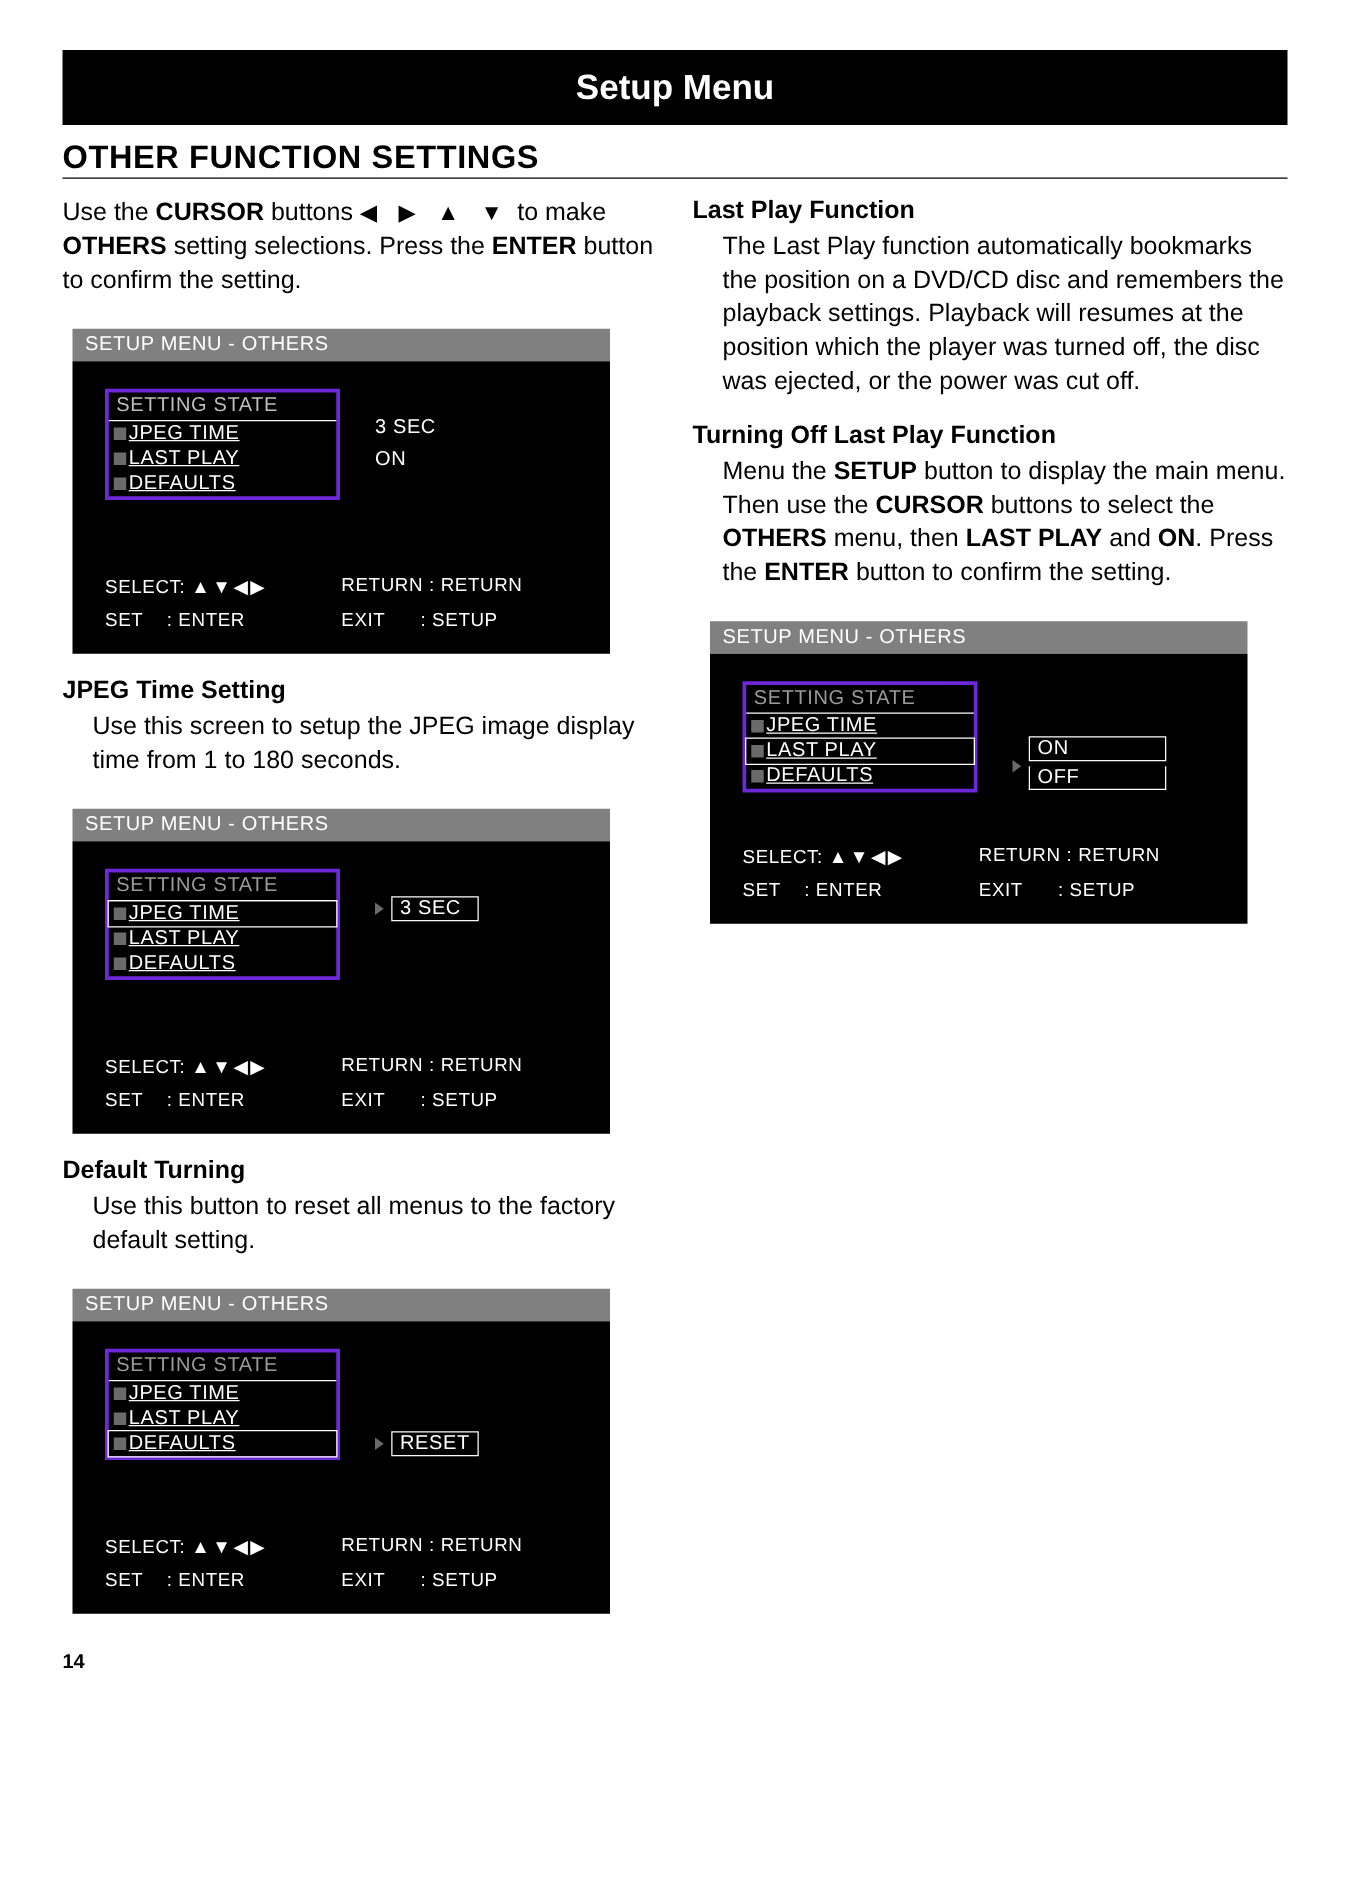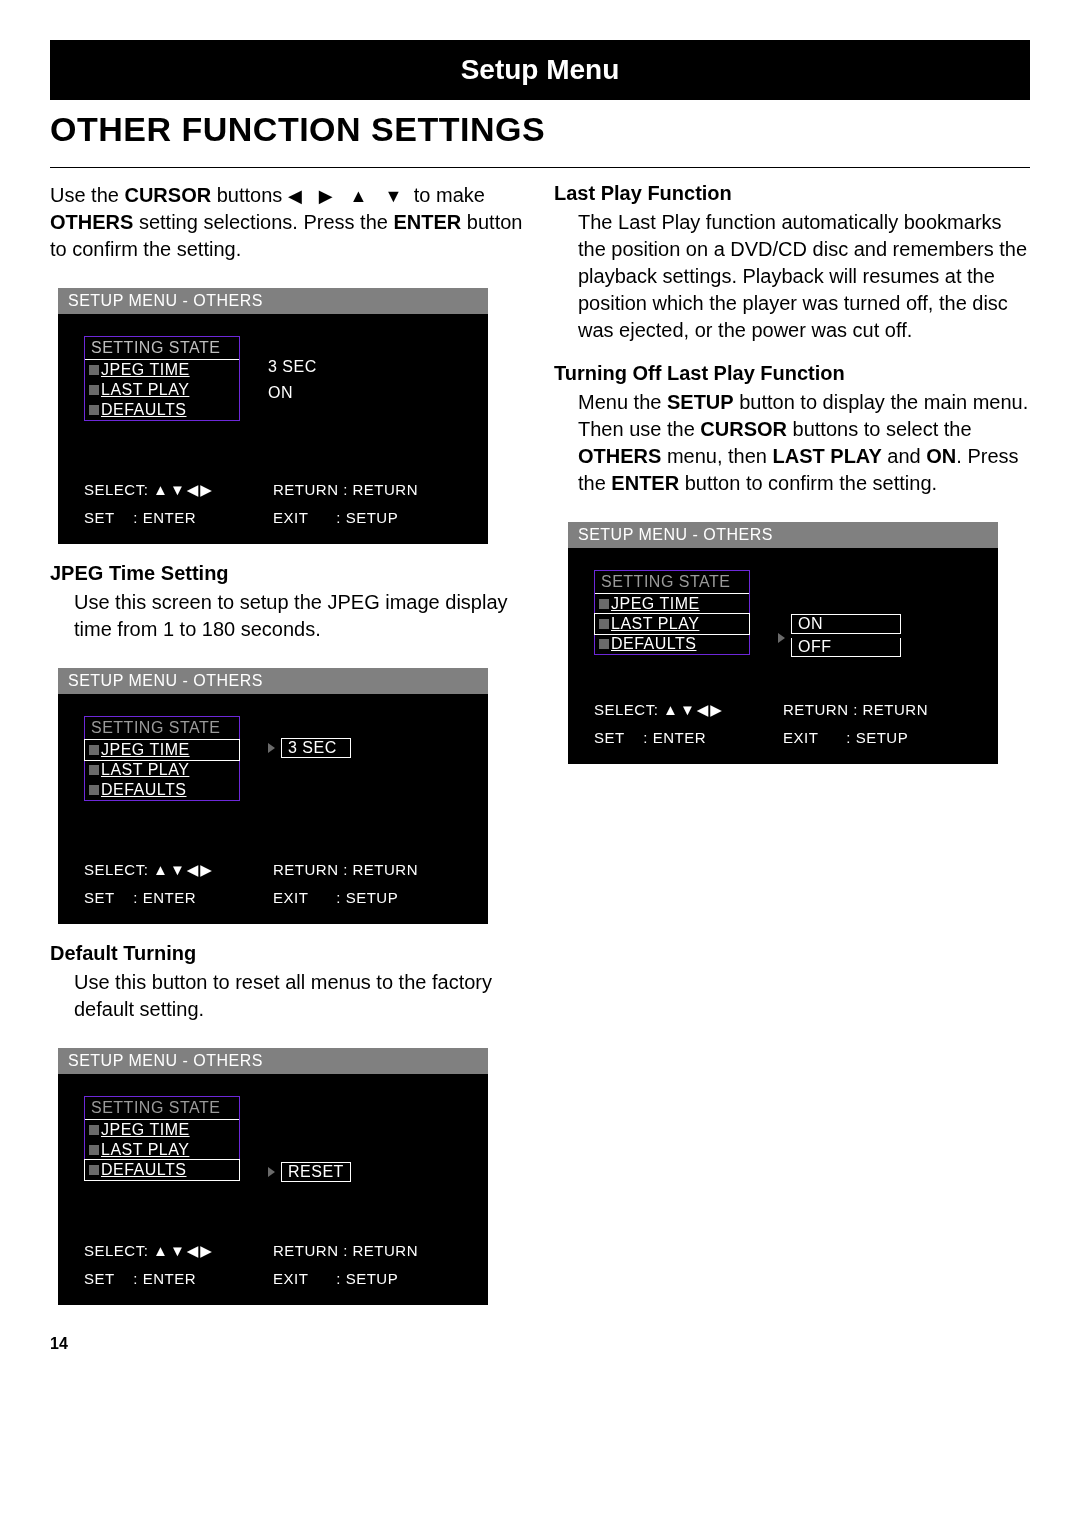--- a/index.html
+++ b/index.html
@@ -15,24 +15,24 @@
     color: #fff;
     text-align: center;
     font-weight: bold;
     font-size: 28px;
     padding: 14px 0;
     margin-bottom: 10px;
     font-family: "Arial Narrow", Arial, sans-serif;
   }
   .section-title {
     font-weight: bold;
-    font-size: 34px;
+    font-size: 26px;
     letter-spacing: 0.5px;
     border-bottom: 1px solid #000;
-    padding-bottom: 18px;
+    padding-bottom: 1px;
     margin-bottom: 14px;
     font-family: "Arial Narrow", Arial, sans-serif;
   }
   .columns {
     display: flex;
     gap: 28px;
   }
   .col {
     flex: 1;
     min-width: 0;
@@ -72,22 +72,22 @@
   .osd .body {
     background: #000;
     padding: 22px 26px 18px 26px;
   }
   .menu-wrap {
     display: flex;
     align-items: flex-start;
     gap: 28px;
   }
   .menu-box {
-    border: 1px solid #6d28d9;
-    width: 156px;
+    border: 3px solid #6d28d9;
+    width: 188px;
   }
   .menu-title {
     border-bottom: 1px solid #fff;
     padding: 2px 6px;
     color: #bdbdbd;
   }
   .menu-row {
     display: flex;
     align-items: center;
     gap: 2px;

